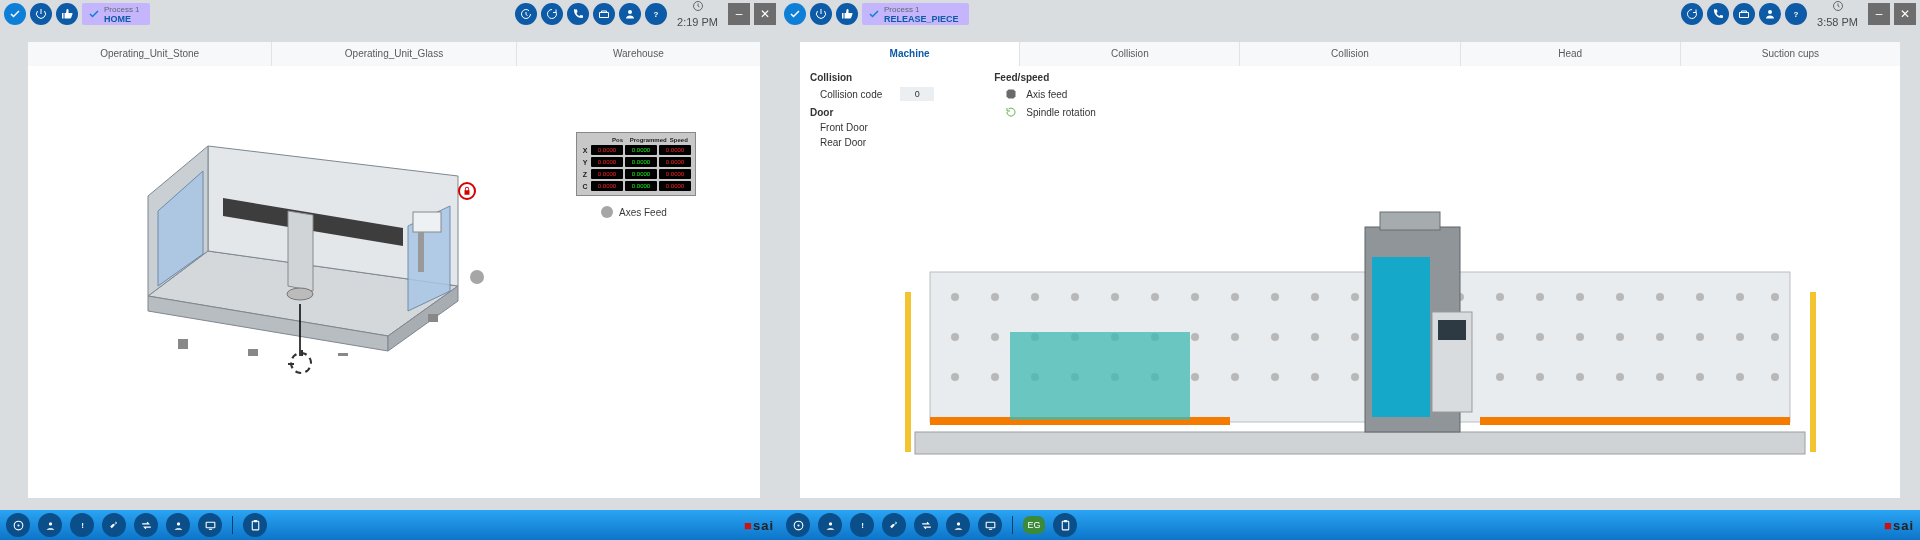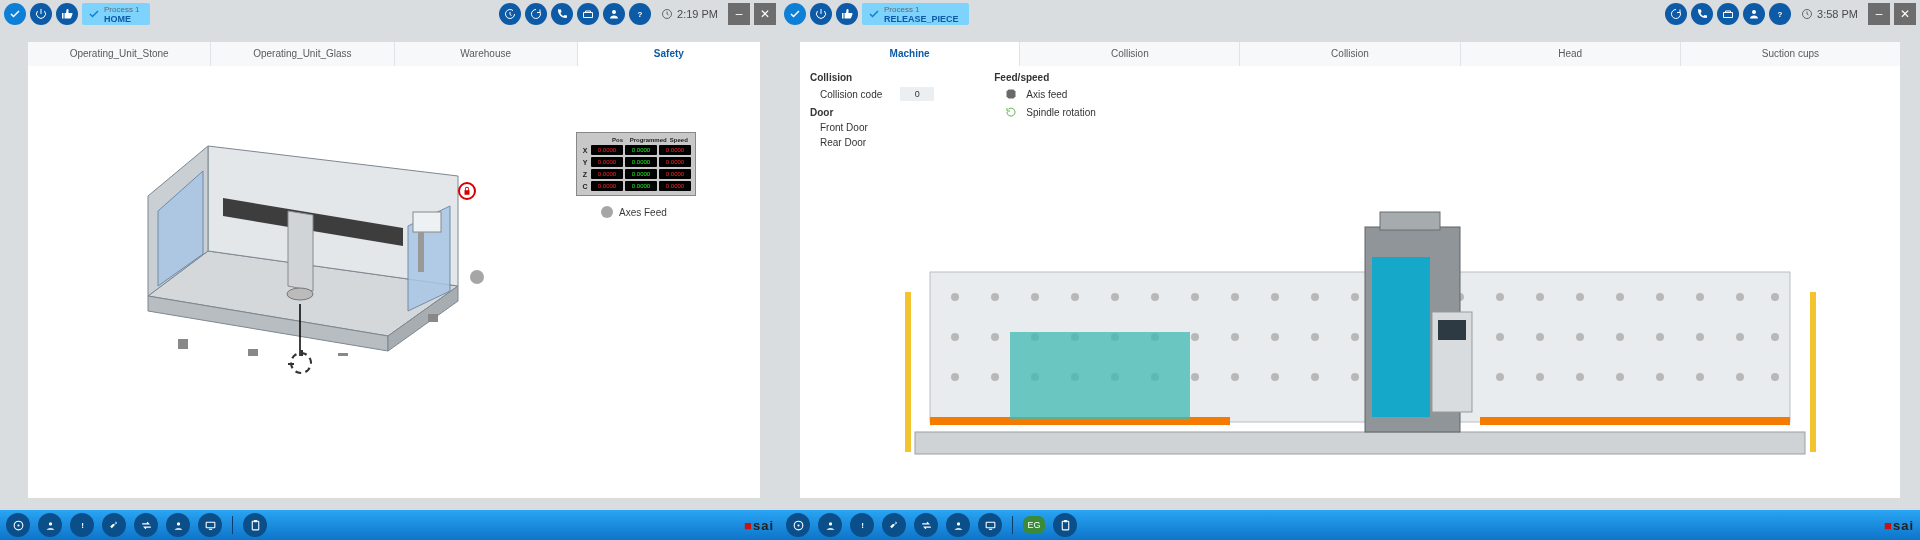--- a/index.html
+++ b/index.html
@@ -13,30 +13,30 @@
   
   .topbar { position: absolute; top: 0; left: 0; right: 0; height: 28px;
             display: flex; align-items: center; padding: 0 4px; gap: 4px;
             background: #d9dde0; }
   .round-btn { width: 22px; height: 22px; border-radius: 50%; display: flex;
                align-items: center; justify-content: center; color: #fff;
                background: #0d5aa7; font-size: 11px; cursor: pointer; }
   .round-btn.check { background: #0e7fd6; }
   .round-btn svg { width: 12px; height: 12px; display: block; }
 
-  .crumb { display: flex; align-items: center; gap: 4px; background: #7dd3fc;
+  .crumb { display: flex; align-items: center; gap: 4px; background: #c4b5fd;
            border-radius: 2px; padding: 2px 10px 2px 6px; height: 22px;
            font-size: 9px; color: #0d5aa7; }
   .crumb .title   { color: #5f6a72; font-size: 8px; }
   .crumb .subtitle{ color: #0d5aa7; font-weight: bold; font-size: 9px; }
   .crumb svg { width: 12px; height: 12px; }
 
   .topbar .spacer { flex: 1; }
 
-  .clock { font-size: 11px; color: #4a4a4a; display: flex; align-items: center; gap: 4px; margin: 0 6px; }
+  .clock { font-size: 11px; color: #4a4a4a; display: flex; align-items: center; gap: 4px; margin: 0 6px; flex-direction: column; }
   .clock svg { width: 12px; height: 12px; }
 
   .square-btn { width: 22px; height: 22px; background: #6d6d6d; color: #fff;
                 display: flex; align-items: center; justify-content: center;
                 font-size: 12px; cursor: pointer; }
 
   
   .tabstrip { position: absolute; top: 42px; left: 28px; right: 20px; height: 32px;
               display: flex; border-bottom: 1px solid #c4c9cd; background: #fff; }
   .tabstrip.wide { left: 20px; right: 20px; }
@@ -176,21 +176,20 @@
         <span>2:19 PM</span>
       </div>
       <div class="square-btn">‒</div>
       <div class="square-btn">✕</div>
     </div>
 
     <div class="tabstrip">
       <div class="tab">Operating_Unit_Stone</div>
       <div class="tab">Operating_Unit_Glass</div>
       <div class="tab">Warehouse</div>
-      <div class="tab active">Safety</div>
     </div>
 
     <div class="panel">
 
       <div class="machine-3d">
         <svg viewBox="0 0 360 240" width="360" height="240">
 
           <polygon points="20,180 260,220 330,170 80,135" fill="#d4d8da" stroke="#7d8790"></polygon>
           <polygon points="20,180 260,220 260,235 20,195" fill="#b7bdc1" stroke="#7d8790"></polygon>
           <polygon points="260,220 330,170 330,185 260,235" fill="#a7adb1" stroke="#7d8790"></polygon>

